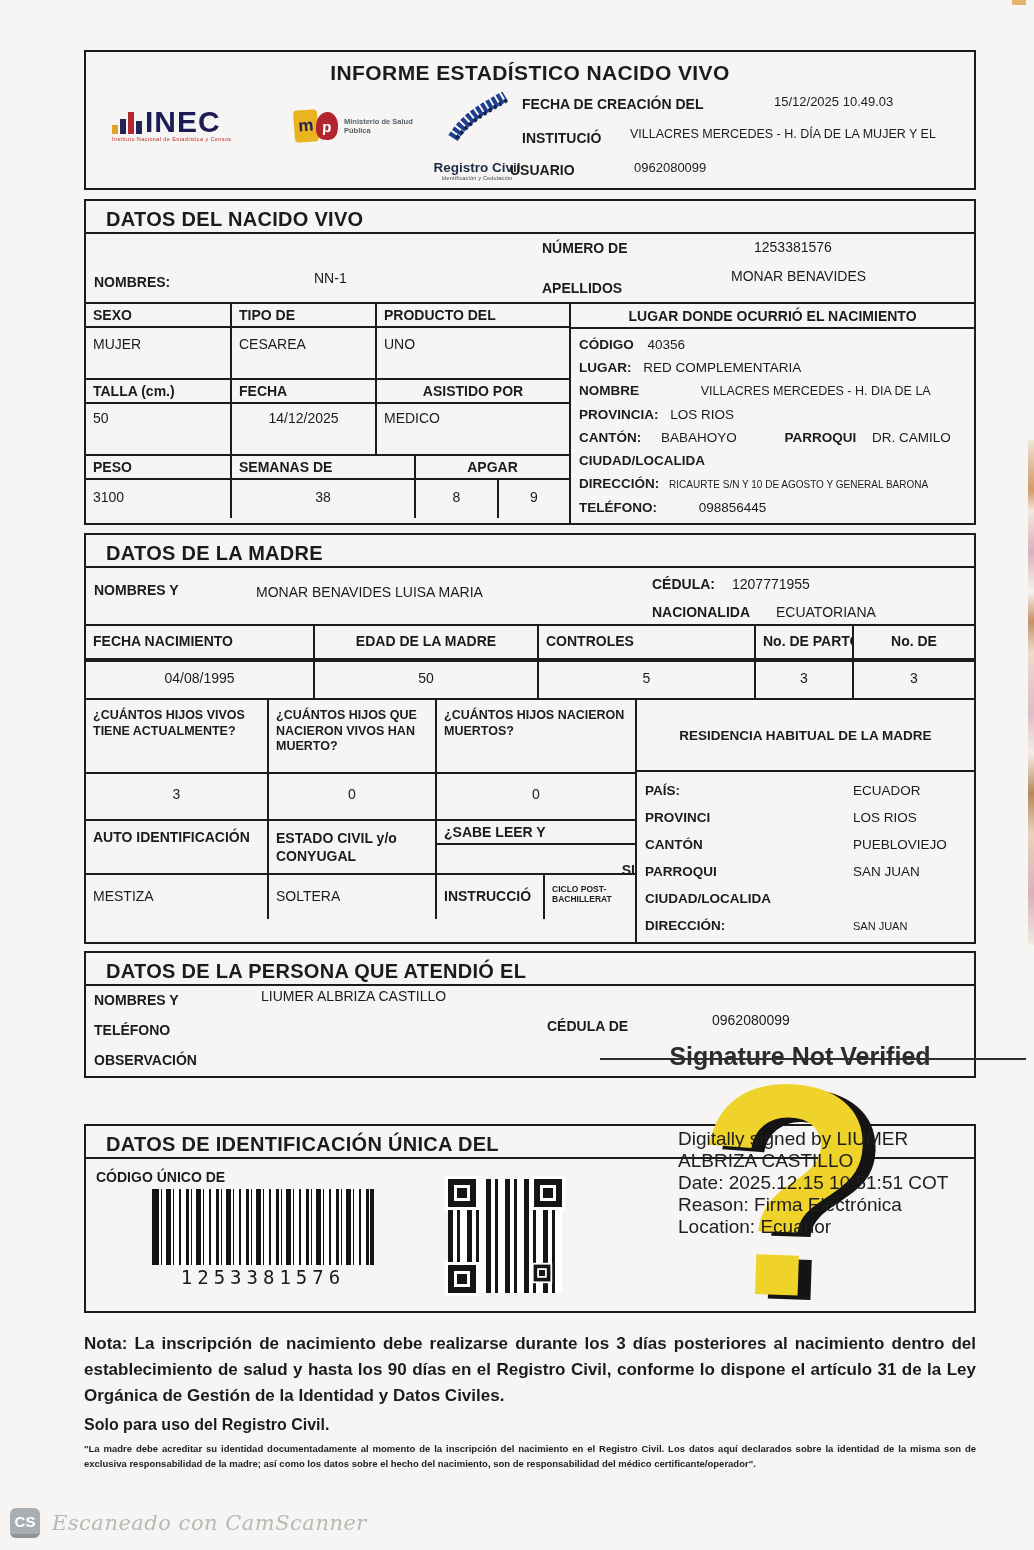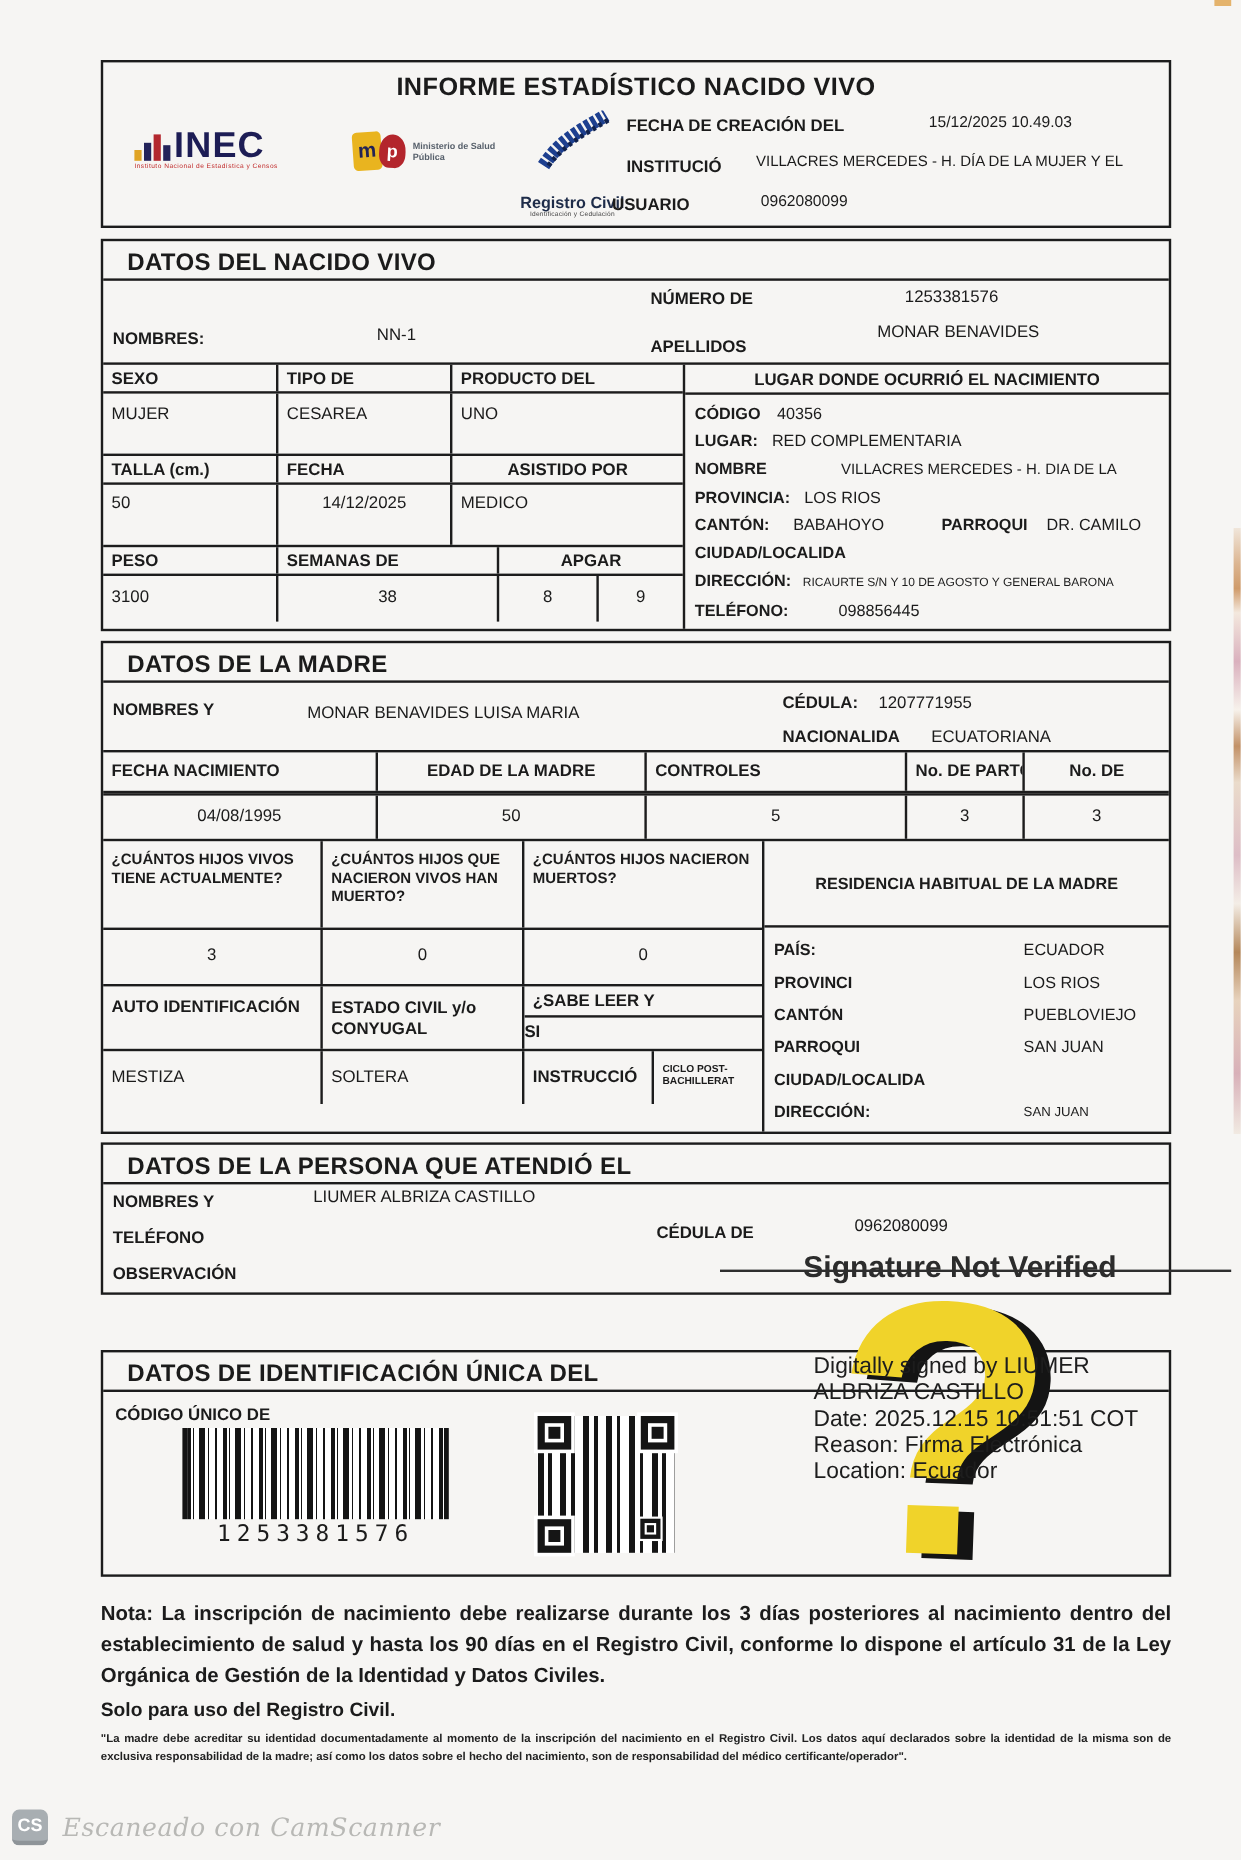--- a/index.html
+++ b/index.html
@@ -74,21 +74,21 @@
   .mt1.gval .c { text-align:center; height:36px; padding-top:8px; }
   .md-low { display:flex; }
   .md-left { width:549px; }
   .q1 { grid-template-columns:183px 168px 1fr; }
   .q1.ghead .c { font-size:12.5px; white-space:normal; line-height:1.25; height:72px; padding-top:8px; }
   .q1.gval .c { height:45px; text-align:center; padding-top:12px; }
   .q2 { grid-template-columns:183px 168px 1fr; }
   .q2 .c { height:52px; }
   .sabe-cell { padding:0 !important; display:flex; flex-direction:column; }
   .sabe-top { border-bottom:2.5px solid #1c1c1c; padding:3px 7px; font-weight:bold; height:26px; }
-  .sabe-bot { text-align:left; padding-top:3px; }
+  .sabe-bot { text-align:right; padding-top:17px; }
   .q3 { grid-template-columns:183px 168px 108px 1fr; }
   .q3 .c { height:44px; padding-top:13px; border-bottom:none; }
   .q3 .ciclo { font-size:8.5px; font-weight:bold; line-height:1.2; padding-top:9px; white-space:normal; }
   .resid { flex:1; border-left:2.5px solid #1c1c1c; font-size:13.5px; position:relative; }
   .resid-head { height:72px; border-bottom:2.5px solid #1c1c1c; display:flex; align-items:center;
     justify-content:center; font-weight:bold; font-size:13.5px; text-align:center; padding:0 14px; }
   .resid-body { padding:8px 8px 0; }
   .resid-body .rrow { display:flex; min-height:27px; line-height:22px; }
   .resid-body .rlab { width:208px; font-weight:bold; white-space:nowrap; }
   .resid-body .rval { white-space:nowrap; }

